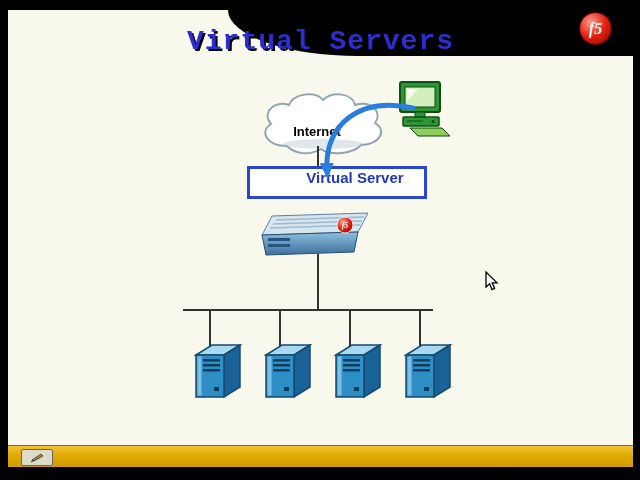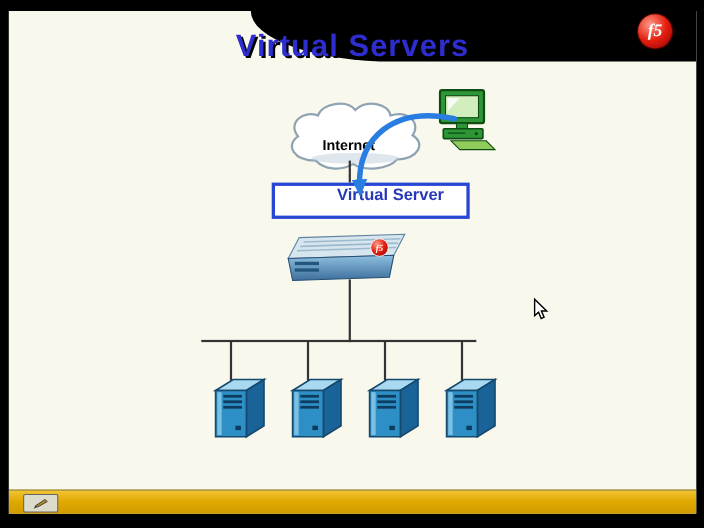--- a/index.html
+++ b/index.html
@@ -10,21 +10,21 @@
   .slide{
     position:absolute;left:8px;top:10px;width:625px;height:457px;
     background:#f9f8ec;overflow:hidden;
   }
   .swoosh{
     position:absolute;top:0;left:220px;right:0;height:46px;
     background:#000;border-bottom-left-radius:130px 46px;z-index:4;
   }
   .page-title{
     position:absolute;top:16px;left:0;right:0;text-align:center;
-    font-family:Liberation Sans, sans-serif;font-weight:bold;font-size:28px;
+    font-family:Liberation Mono, monospace;font-weight:bold;font-size:28px;
     color:#2d2dd0;text-shadow:2px 2px 0 #000;z-index:5;letter-spacing:1px;
   }
   .f5-logo{
     position:absolute;top:3px;right:22px;width:31px;height:31px;border-radius:50%;
     background:radial-gradient(circle at 35% 30%,#ff9a88,#e32010 50%,#8f0000);
     display:flex;align-items:center;justify-content:center;
     font:italic bold 16px "Liberation Serif",serif;color:#fff;z-index:6;
     box-shadow:0 0 0 1px #5a0000;
   }
   .cloud{position:absolute;left:245px;top:78px;width:140px;height:72px;}

